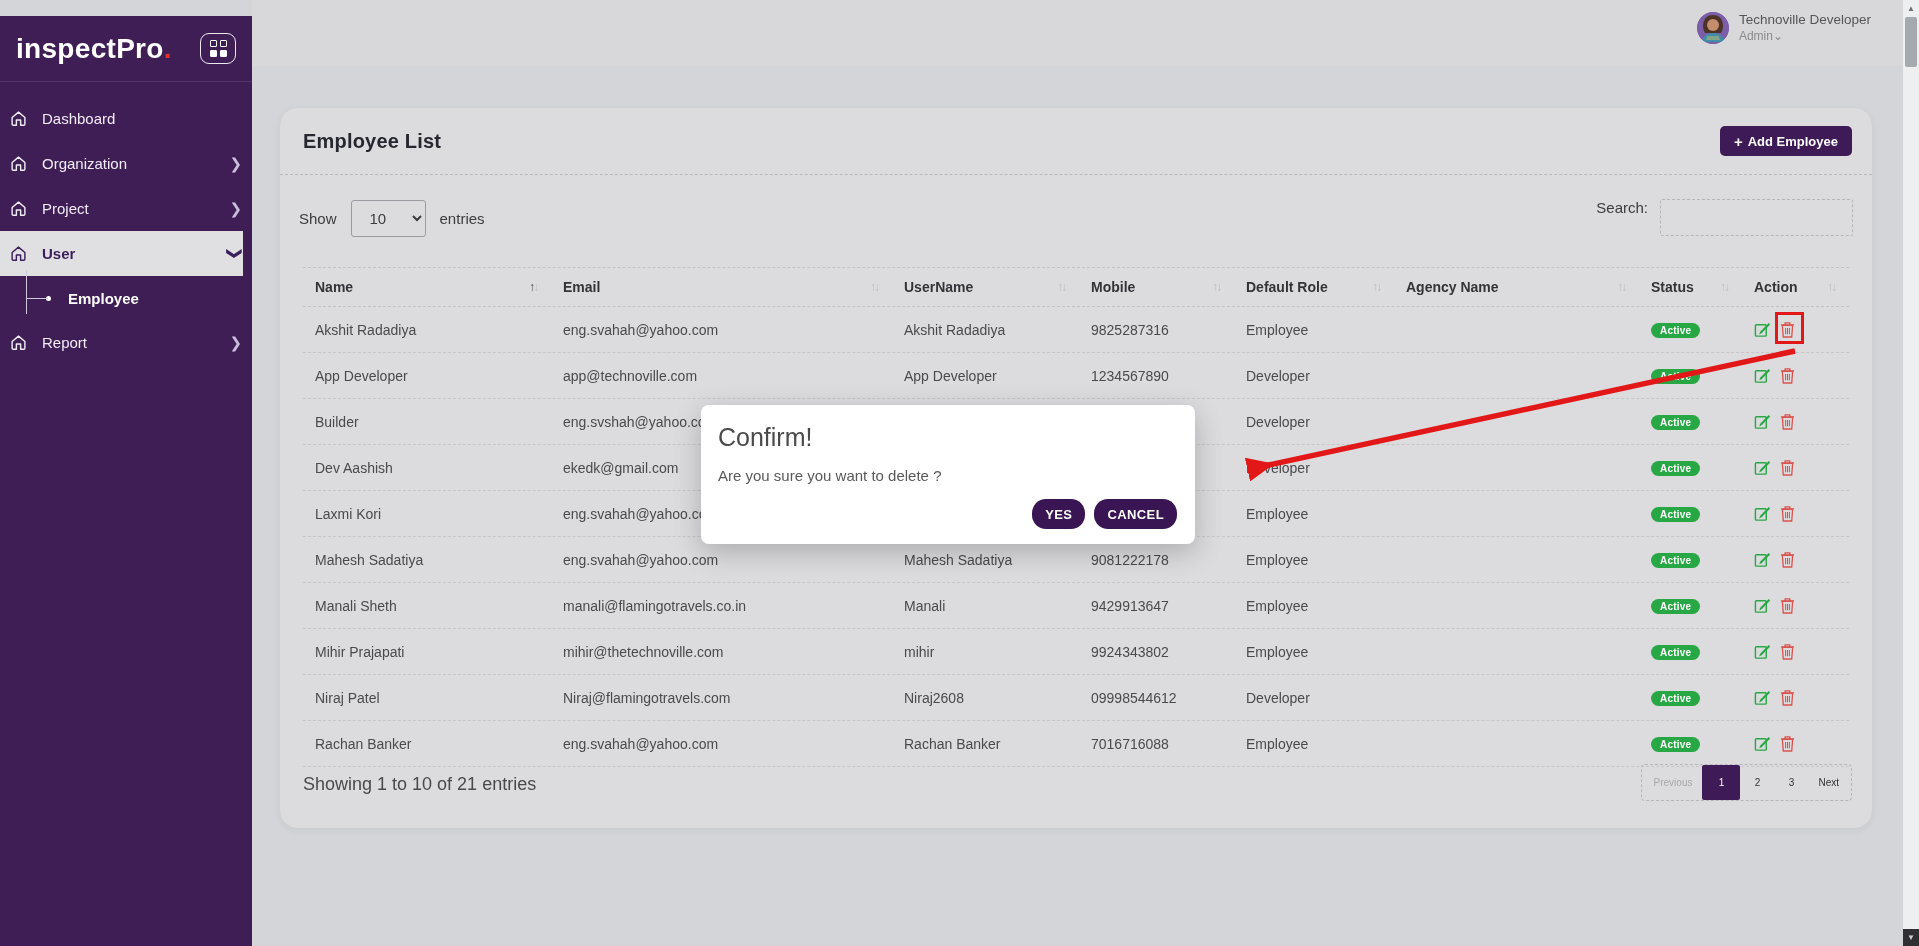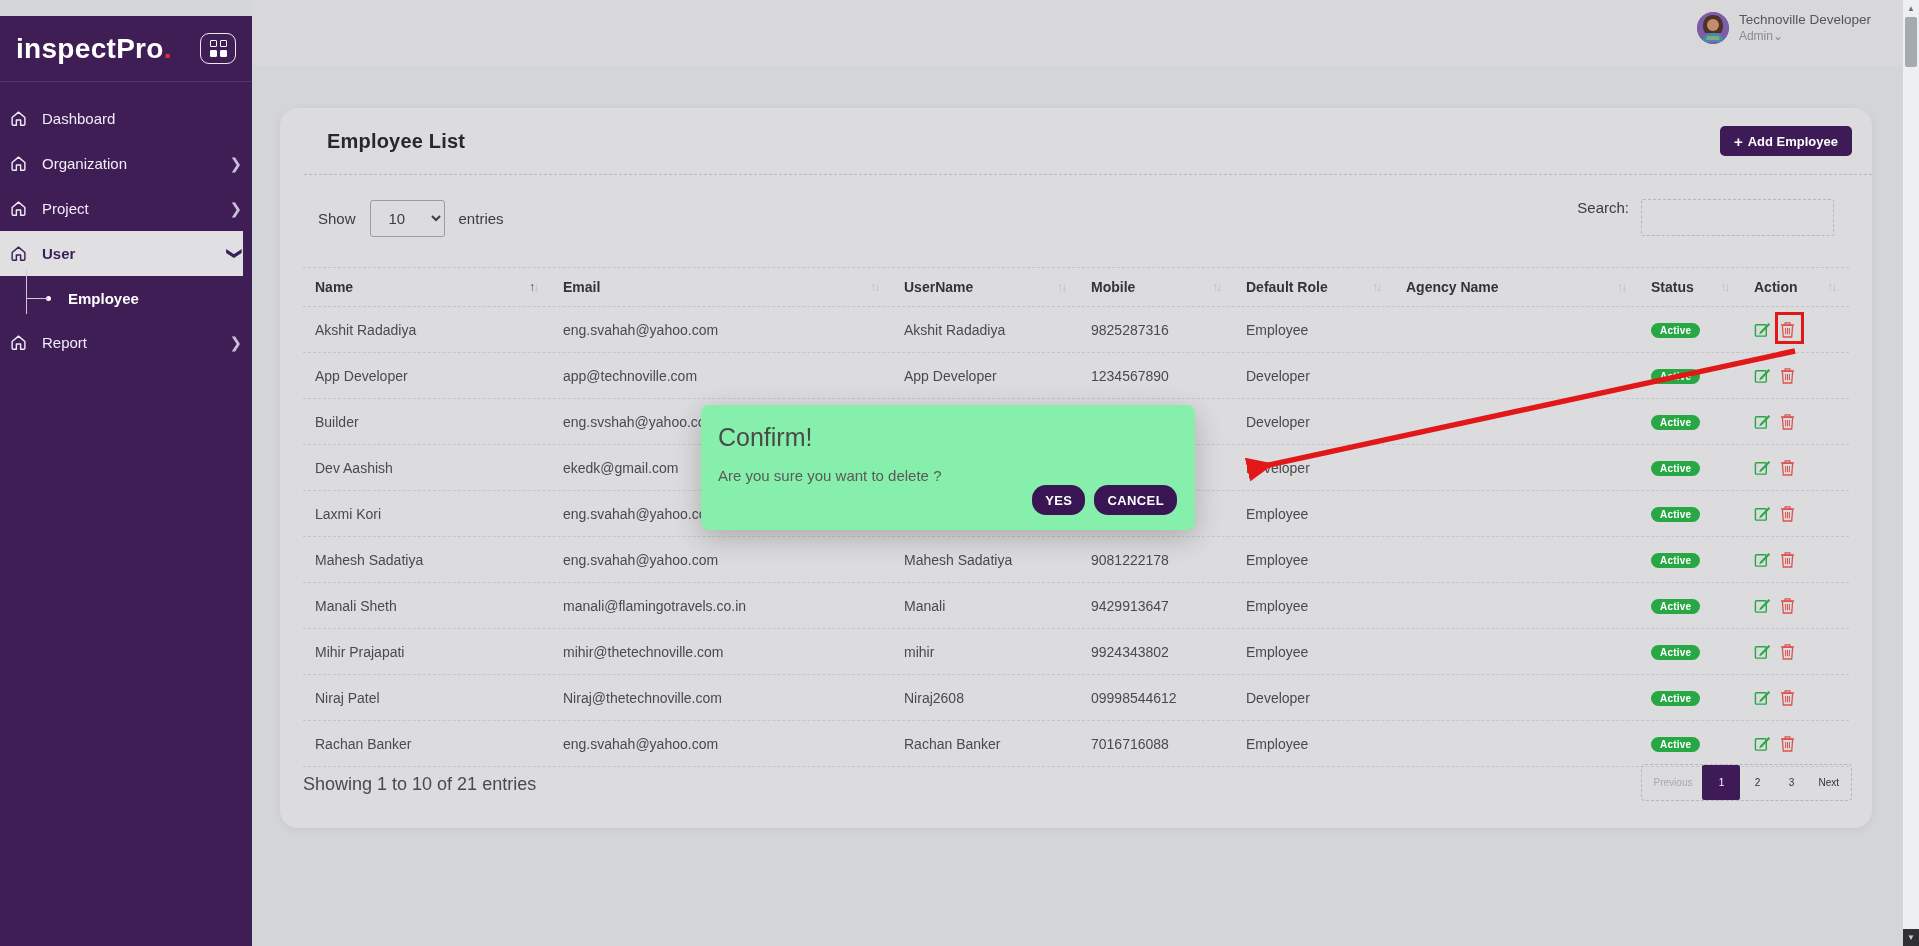--- a/index.html
+++ b/index.html
@@ -39,26 +39,26 @@
   .user-role { font-size:12px; color:#8b8b8e; }
 
   
   .scrollbar { position:absolute; right:0; top:0; width:16px; height:946px; background:#edeff0; z-index:9; }
   .sb-btn { width:16px; height:17px; display:flex; align-items:center; justify-content:center; font-size:8px; color:#6d7175; }
   .sb-btn.bottom { position:absolute; bottom:0; background:#2f2f34; color:#cfcfcf; }
   .sb-thumb { position:absolute; top:17px; left:2px; width:12px; height:50px; background:#a5aaaf; border-radius:2px; }
 
   
   .card { position:absolute; left:280px; top:108px; width:1592px; height:720px; background:#dcdcde; border-radius:18px; box-shadow:0 2px 8px rgba(0,0,0,.06); z-index:3; }
-  .card-head { position:relative; padding:22px 23px 0; height:67px; border-bottom:1px dashed #b8b8bc;margin-left:24px; }
+  .card-head { position:relative; padding:22px 23px 0; height:67px; border-bottom:1px dashed #b8b8bc; }
   .page-title { font-size:20px; font-weight:bold; color:#27272f; letter-spacing:.2px; }
   .add-btn { position:absolute; right:20px; top:18px; height:30px; padding:0 14px; background:#3e1a57; color:#fff; border:none; border-radius:5px; font-size:13px; font-weight:bold; font-family:inherit; cursor:pointer; display:flex; align-items:center; gap:5px; }
   .add-btn .plus { font-size:15px; font-weight:bold; }
 
-  .controls { margin:24px 38px 0; height:38px; position:relative; display:flex; align-items:center; gap:14px; font-size:15px; color:#3c3c40; }
+  .controls { margin:24px 19px 0; height:38px; position:relative; display:flex; align-items:center; gap:14px; font-size:15px; color:#3c3c40; }
   .show-select { width:75px; height:37px; border:1px solid #9b9ba1; border-radius:3px; background:transparent; font-family:inherit; font-size:15px; color:#3c3c40; padding:0 6px 0 14px; }
   .search-wrap { position:absolute; right:0; top:0; display:flex; align-items:flex-start; gap:12px; }
   .search-input { width:193px; height:37px; border:1px dashed #b5b5ba; background:transparent; border-radius:2px; font-family:inherit; font-size:15px; padding:0 10px; color:#3c3c40; }
 
   
   .table { margin:30px 23px 0; width:1546px; font-size:14px; color:#4a4a4e; }
   .tr, .thead { display:grid; grid-template-columns:248px 341px 187px 155px 160px 245px 103px 107px; align-items:center; }
   .thead { height:40px; border-top:1px dashed #c3c3c7; border-bottom:1px dashed #c3c3c7; font-weight:bold; color:#333338; }
   .th { display:flex; align-items:center; padding:0 14px 0 12px; height:100%; cursor:pointer; }
   .th .sort { margin-left:auto; font-size:12px; letter-spacing:-2px; }
@@ -72,21 +72,21 @@
 
   
   .card-footer { position:absolute; left:23px; right:20px; bottom:0; height:72px; }
   .summary { position:absolute; left:0; top:18px; font-size:18px; color:#4a4a4e; }
   .pagination { position:absolute; right:0; top:8px; height:37px; border:1px dashed #b5b5ba; border-radius:4px; display:flex; align-items:center; padding:0 2px; }
   .page-btn { min-width:34px; height:35px; display:flex; align-items:center; justify-content:center; padding:0 10px; font-size:10px; color:#333; cursor:pointer; }
   .page-btn.disabled { color:#a9a9ad; }
   .page-btn.active { background:#3e1a57; color:#fff; border-radius:2px; min-width:38px; }
 
   
-  .modal { position:absolute; left:701px; top:405px; width:494px; height:125px; background:#86efac; border-radius:8px; box-shadow:0 8px 28px rgba(0,0,0,.22); z-index:20; padding:18px 18px 0 17px; }
+  .modal { position:absolute; left:701px; top:405px; width:494px; height:139px; background:#ffffff; border-radius:8px; box-shadow:0 8px 28px rgba(0,0,0,.22); z-index:20; padding:18px 18px 0 17px; }
   .modal-title { font-size:25px; font-weight:normal; color:#4a4a4a; }
   .modal-msg { margin-top:15px; font-size:15px; color:#5a5a5a; }
   .modal-actions { position:absolute; right:18px; bottom:15px; display:flex; gap:9px; }
   .m-btn { height:30px; padding:0 13px; background:#3a1554; color:#fff; border:none; border-radius:14px; font-family:inherit; font-size:13px; font-weight:bold; letter-spacing:.4px; cursor:pointer; }
   .arrow-layer { position:absolute; left:0; top:0; width:1919px; height:946px; z-index:25; pointer-events:none; }
   .red-box { position:absolute; left:1775px; top:312px; width:29px; height:32px; border:3px solid #e21818; z-index:26; pointer-events:none; }
 </style>
 </head>
 <body>
 
@@ -405,21 +405,21 @@
               <svg width="15" height="17" viewBox="0 0 16 18" fill="none" stroke="#d9534f" stroke-width="1.4">
                 <path d="M1 4h14M5.5 4V2h5v2"></path>
                 <path d="M2.5 4.5 3.5 17h9l1-12.5z"></path>
                 <path d="M6 7.5v6.5M8 7.5v6.5M10 7.5v6.5" stroke-width="1.1"></path>
               </svg>
             </span>
           </div>
         </div>
         <div class="tr">
           <div class="td">Niraj Patel</div>
-          <div class="td">Niraj@thetechnoville.com</div>
+          <div class="td">Niraj@flamingotravels.com</div>
           <div class="td">Niraj2608</div>
           <div class="td">09998544612</div>
           <div class="td">Developer</div>
           <div class="td"></div>
           <div class="td"><span class="badge">Active</span></div>
           <div class="td actions">
             <span class="act">
               <svg width="17" height="17" viewBox="0 0 18 18" fill="none" stroke="#28a745" stroke-width="1.5">
                 <rect x="1.5" y="4" width="11.5" height="12" rx="1"></rect>
                 <path d="M6.5 11.5 15.5 2.2l1.6 1.6-9 9.3-2.6 1z" fill="#28a745" stroke="none"></path>

